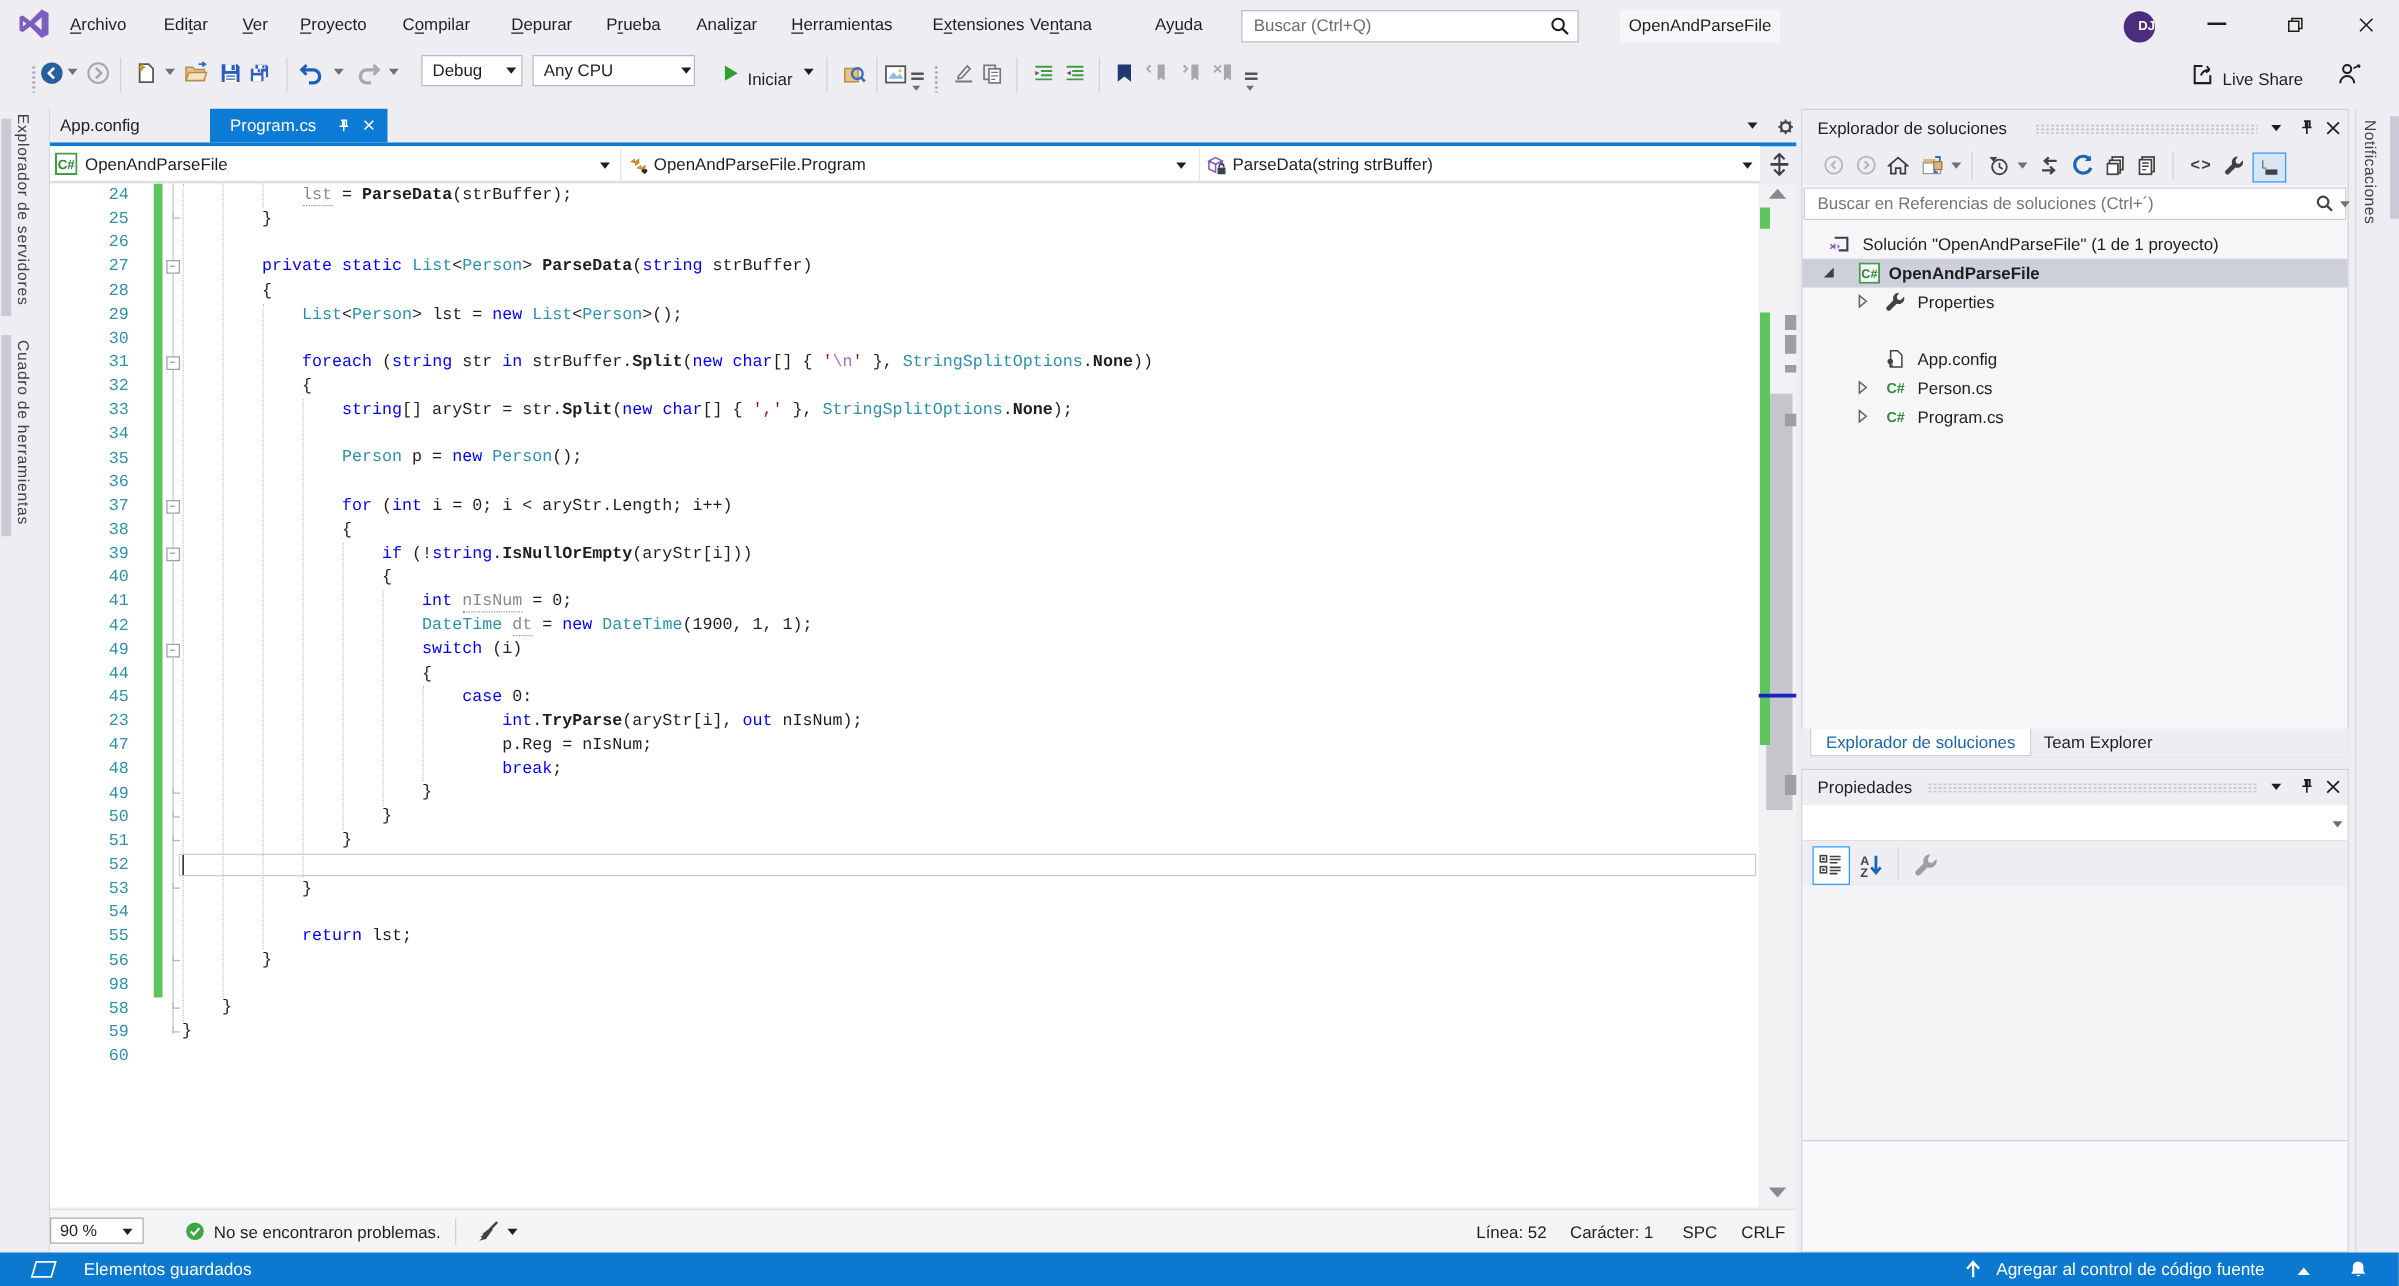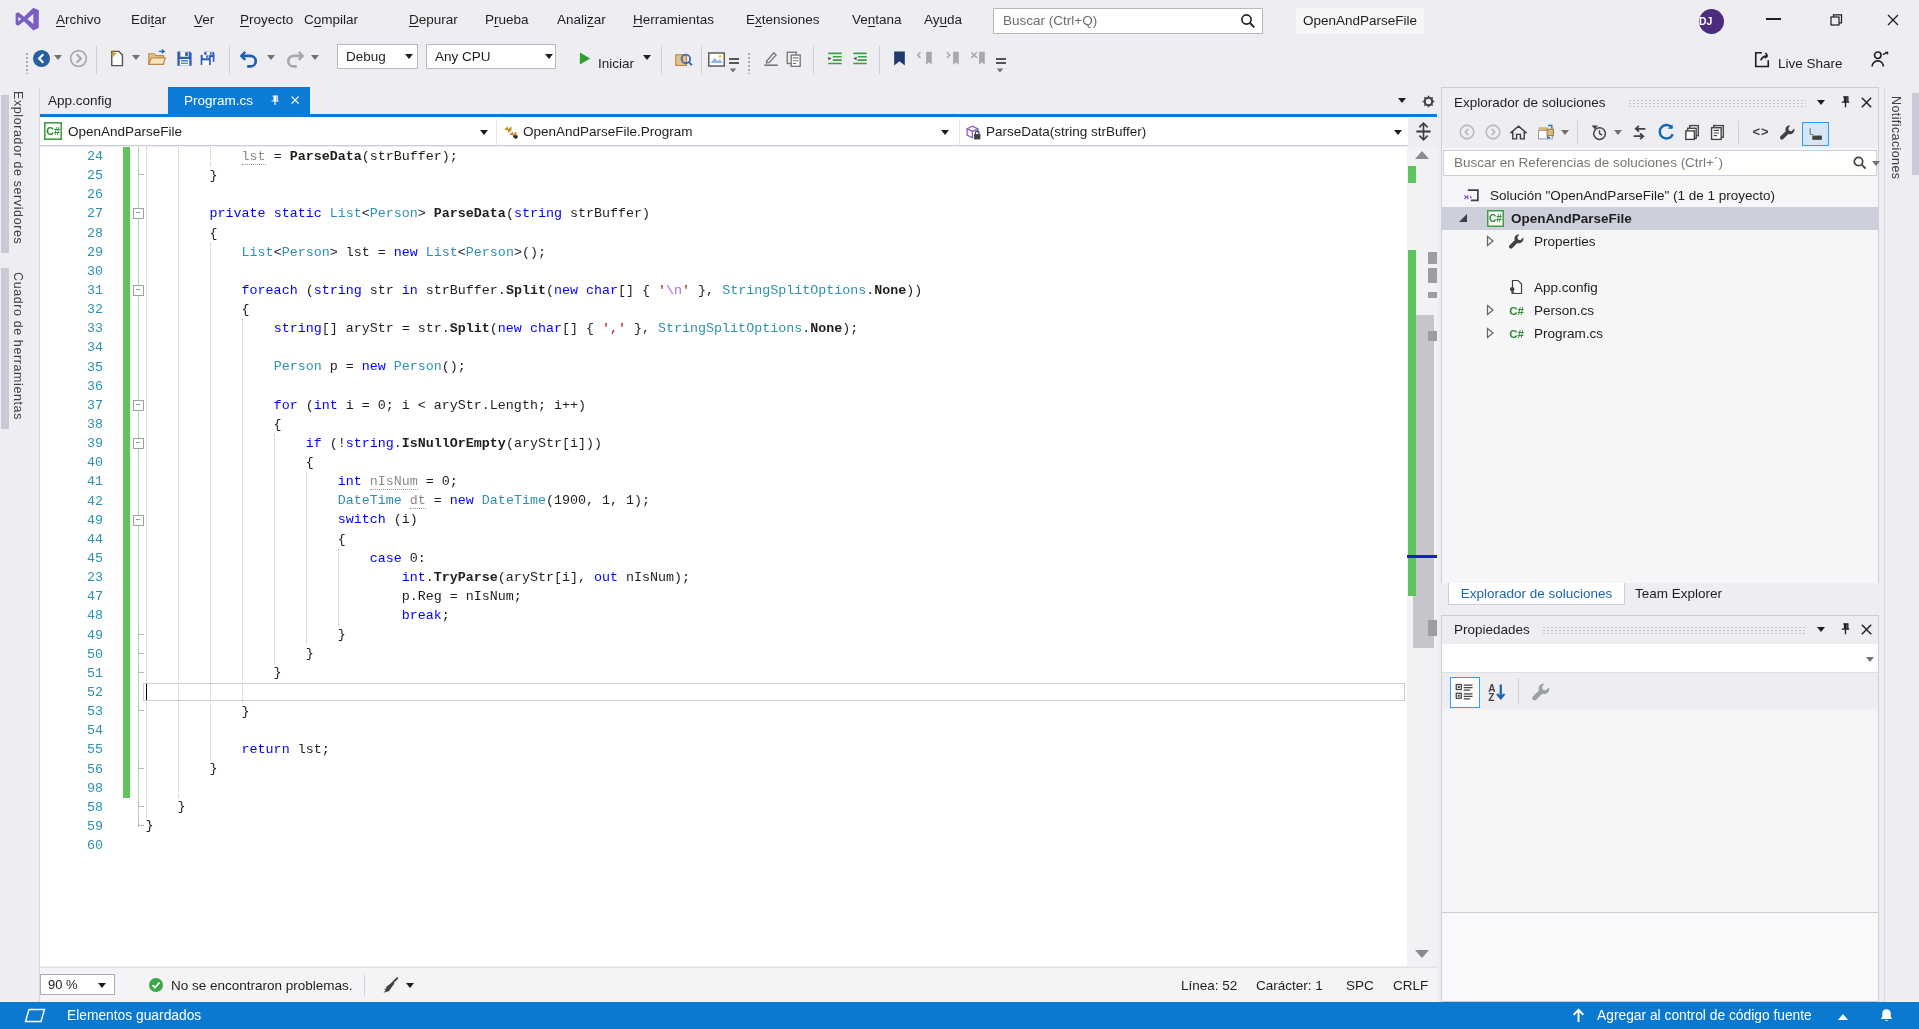--- a/index.html
+++ b/index.html
@@ -23,35 +23,35 @@
 .trow{position:absolute;height:23px;line-height:23px;font-size:13.5px;white-space:nowrap}
 </style></head><body>
 <div class="ab" style="left:0;top:0;width:1919px;height:40px;background:#EEEEF2">
     <svg class="ab" style="left:13px;top:5px" width="28" height="28" viewBox="0 0 32 32">
       <path fill="#7C5EC1" fill-rule="evenodd" d="M29.5 6.1 L23.2 3 L12.6 13.4 L6.1 8.4 L3 9.7 V22.3 L6.1 23.6 L12.6 18.6 L23.2 29 L29.5 25.9 Z M23.2 10.2 V21.8 L16.5 16 Z M6.1 13.4 L9.3 16 L6.1 18.6 Z"></path>
     </svg>
     <div class="menu-it" style="left:56px"><span class="u">A</span>rchivo</div>
     <div class="menu-it" style="left:131px">Edi<span class="u">t</span>ar</div>
     <div class="menu-it" style="left:194px"><span class="u">V</span>er</div>
     <div class="menu-it" style="left:240px"><span class="u">P</span>royecto</div>
-    <div class="menu-it" style="left:304px">C<span class="u">o</span>mpilar</div>
+    <div class="menu-it" style="left:322px">C<span class="u">o</span>mpilar</div>
     <div class="menu-it" style="left:409px"><span class="u">D</span>epurar</div>
     <div class="menu-it" style="left:485px">P<span class="u">r</span>ueba</div>
     <div class="menu-it" style="left:557px">Anali<span class="u">z</span>ar</div>
     <div class="menu-it" style="left:633px"><span class="u">H</span>erramientas</div>
     <div class="menu-it" style="left:746px">E<span class="u">x</span>tensiones</div>
-    <div class="menu-it" style="left:852px">Ve<span class="u">n</span>tana</div>
+    <div class="menu-it" style="left:824px">Ve<span class="u">n</span>tana</div>
     <div class="menu-it" style="left:924px">Ay<span class="u">u</span>da</div>
     <div class="ab" style="left:993px;top:8px;width:270px;height:26px;background:#fff;border:1px solid #B8B8C0;font-size:13.5px;line-height:24px;color:#6D6D6D;padding-left:9px">Buscar (Ctrl+Q)</div>
     <svg class="ab" style="left:1240px;top:13px" width="16" height="16" viewBox="0 0 16 16">
       <circle cx="6.5" cy="6.5" r="4.6" fill="none" stroke="#1E1E1E" stroke-width="1.6"></circle>
       <line x1="10" y1="10" x2="14.3" y2="14.3" stroke="#1E1E1E" stroke-width="1.8"></line>
     </svg>
     <div class="ab" style="left:1296px;top:8px;width:128px;height:26px;background:#F6F6F9;text-align:center;font-size:13.5px;line-height:26px">OpenAndParseFile</div>
-    <div class="ab" style="left:1699px;top:9px;width:25px;height:25px;border-radius:50%;background:#4B2C7F;color:#fff;font-size:10.5px;font-weight:bold;text-align:left;line-height:25px">DJ</div>
+    <div class="ab" style="left:1699px;top:9px;width:25px;height:25px;border-radius:50%;background:#4B2C7F;color:#fff;font-size:10.5px;font-weight:bold;text-align:right;line-height:25px">DJ</div>
     <div class="ab" style="left:1766px;top:18px;width:15px;height:1.5px;background:#1E1E1E"></div>
     <svg class="ab" style="left:1828px;top:12px" width="16" height="16" viewBox="0 0 16 16">
       <rect x="3" y="5" width="8" height="8" fill="none" stroke="#1E1E1E" stroke-width="1.2"></rect>
       <path d="M5.5 5 V2.8 H13.5 V10.8 H11" fill="none" stroke="#1E1E1E" stroke-width="1.2"></path>
     </svg>
     <svg class="ab" style="left:1885px;top:12px" width="16" height="16" viewBox="0 0 16 16">
       <path d="M3 3 L13 13 M13 3 L3 13" stroke="#1E1E1E" stroke-width="1.3"></path>
     </svg>
   </div>
 <div class="ab" style="left:0;top:40px;width:1919px;height:47px;background:#EEEEF2">

